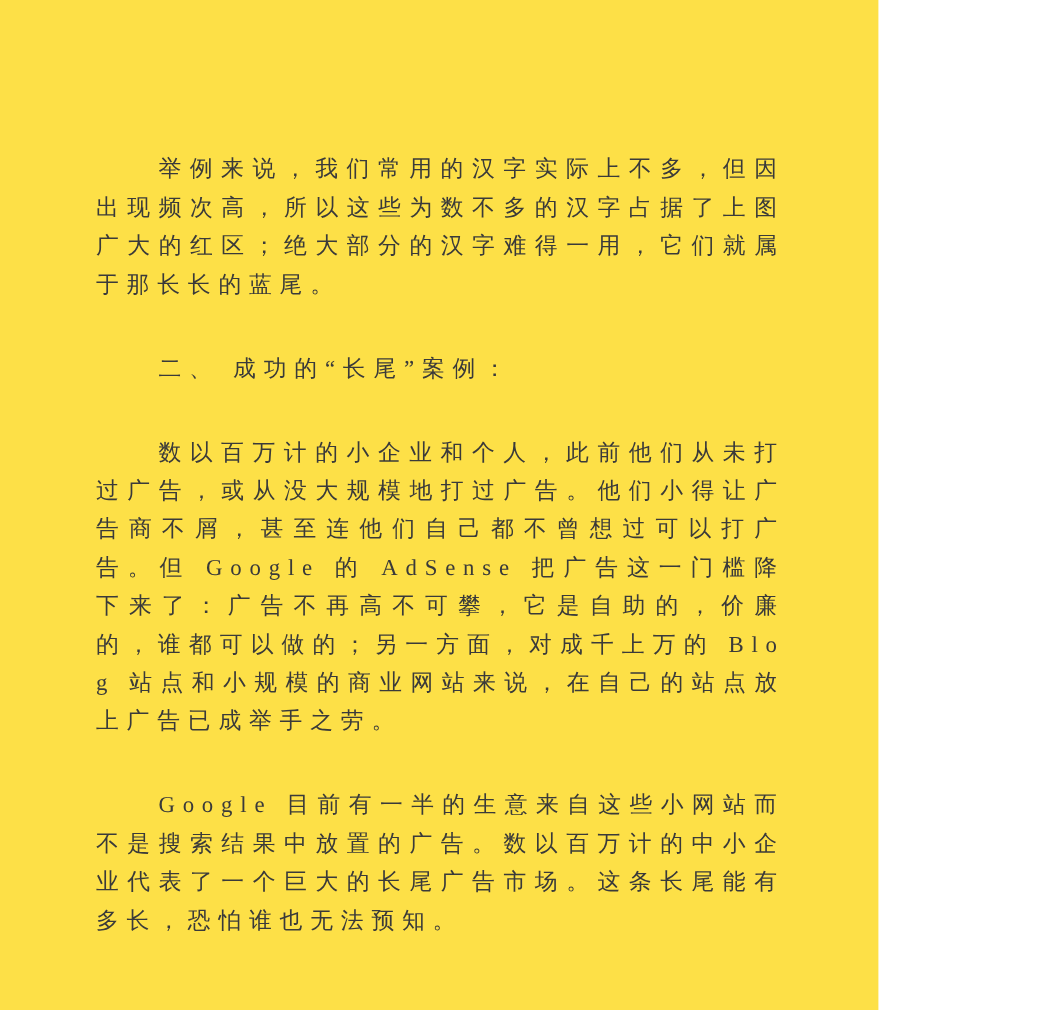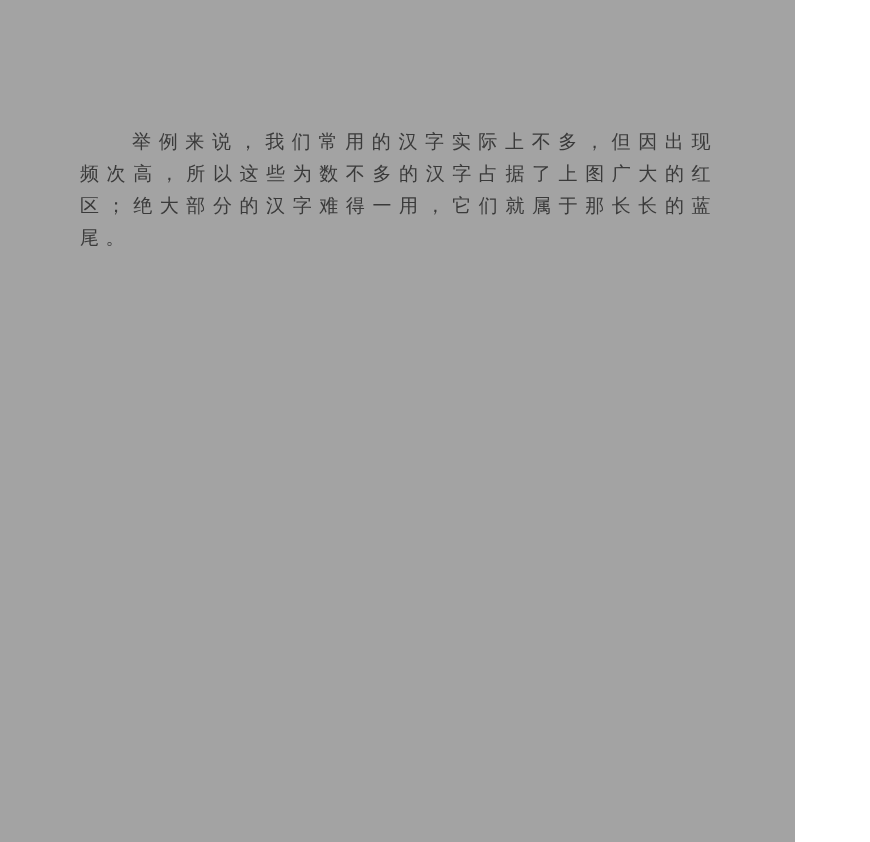--- a/index.html
+++ b/index.html
@@ -7,35 +7,38 @@
     padding: 0;
     background: #ffffff;
   }
   body {
     width: 870px;
     height: 842px;
     overflow: hidden;
   }
   .doc-page {
     box-sizing: border-box;
-    width: 795px;
+    width: 732px;
     height: 842px;
-    background: #a3a3a3;
+    background: #fde047;
     padding: 126px 78px 0 80px;
   }
   .doc-page p {
     font-family: "Liberation Serif", "DejaVu Serif", serif;
     font-size: 19px;
     line-height: 32px;
     letter-spacing: 6.5px;
     color: #3a3a3a;
     text-align: justify;
     text-indent: 52px;
     margin: 0 0 38px 0;
     word-break: break-all;
   }
 </style>
 </head>
 <body>
 
 <div class="doc-page">
   <p>举例来说，我们常用的汉字实际上不多，但因出现频次高，所以这些为数不多的汉字占据了上图广大的红区；绝大部分的汉字难得一用，它们就属于那长长的蓝尾。</p>
+  <p>二、 成功的“长尾”案例：</p>
+  <p>数以百万计的小企业和个人，此前他们从未打过广告，或从没大规模地打过广告。他们小得让广告商不屑，甚至连他们自己都不曾想过可以打广告。但 Google 的 AdSense 把广告这一门槛降下来了：广告不再高不可攀，它是自助的，价廉的，谁都可以做的；另一方面，对成千上万的 Blog 站点和小规模的商业网站来说，在自己的站点放上广告已成举手之劳。</p>
+  <p>Google 目前有一半的生意来自这些小网站而不是搜索结果中放置的广告。数以百万计的中小企业代表了一个巨大的长尾广告市场。这条长尾能有多长，恐怕谁也无法预知。</p>
 </div>
 
 </body></html>

